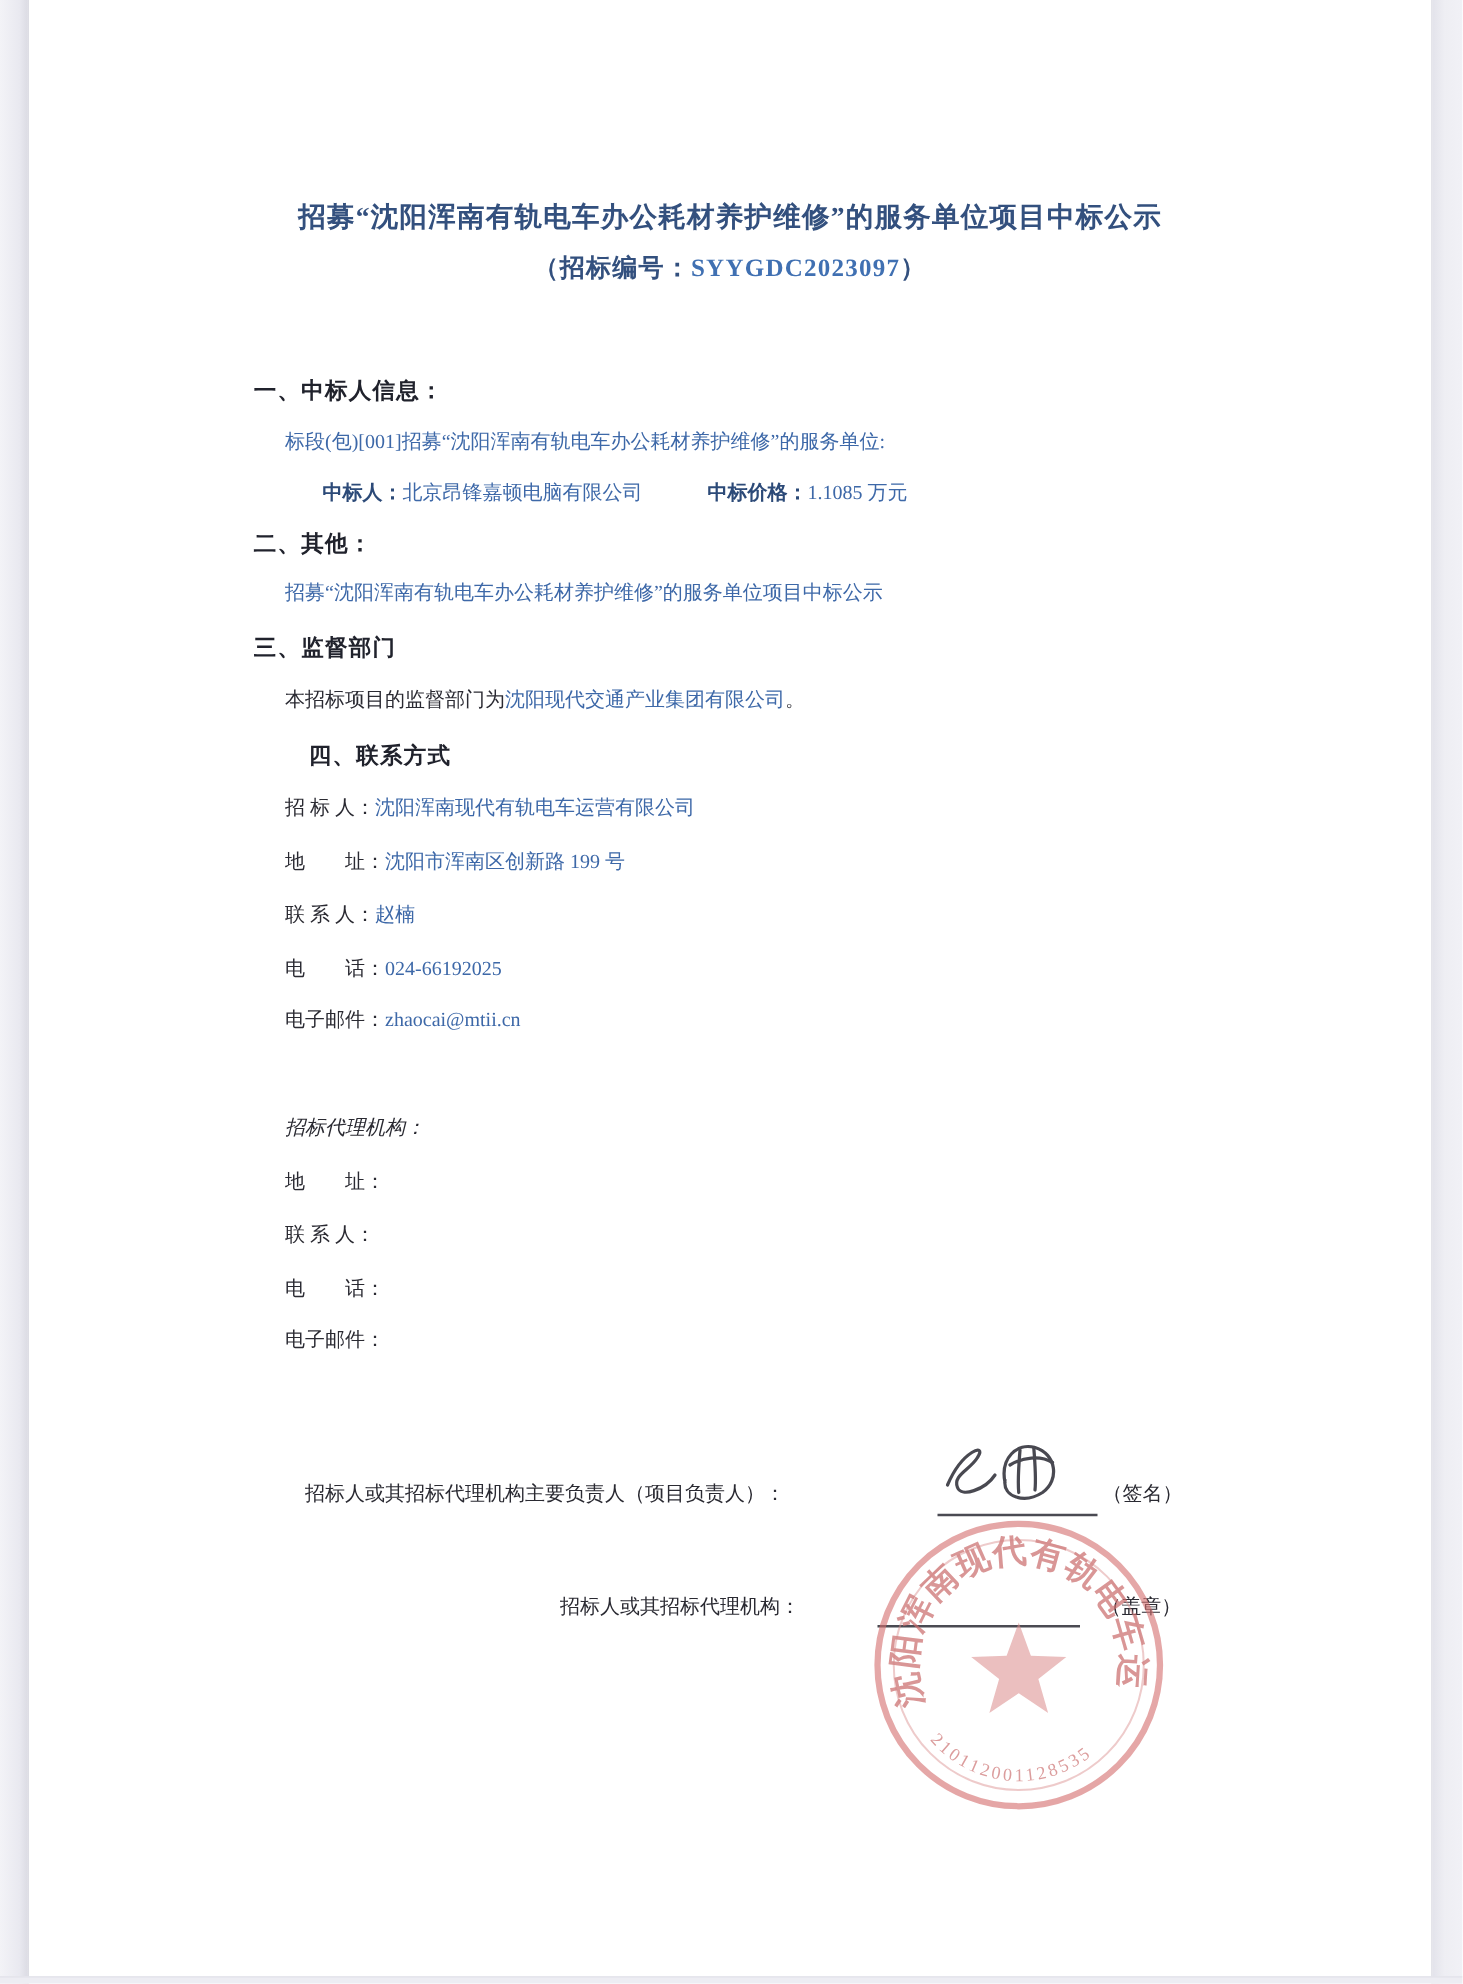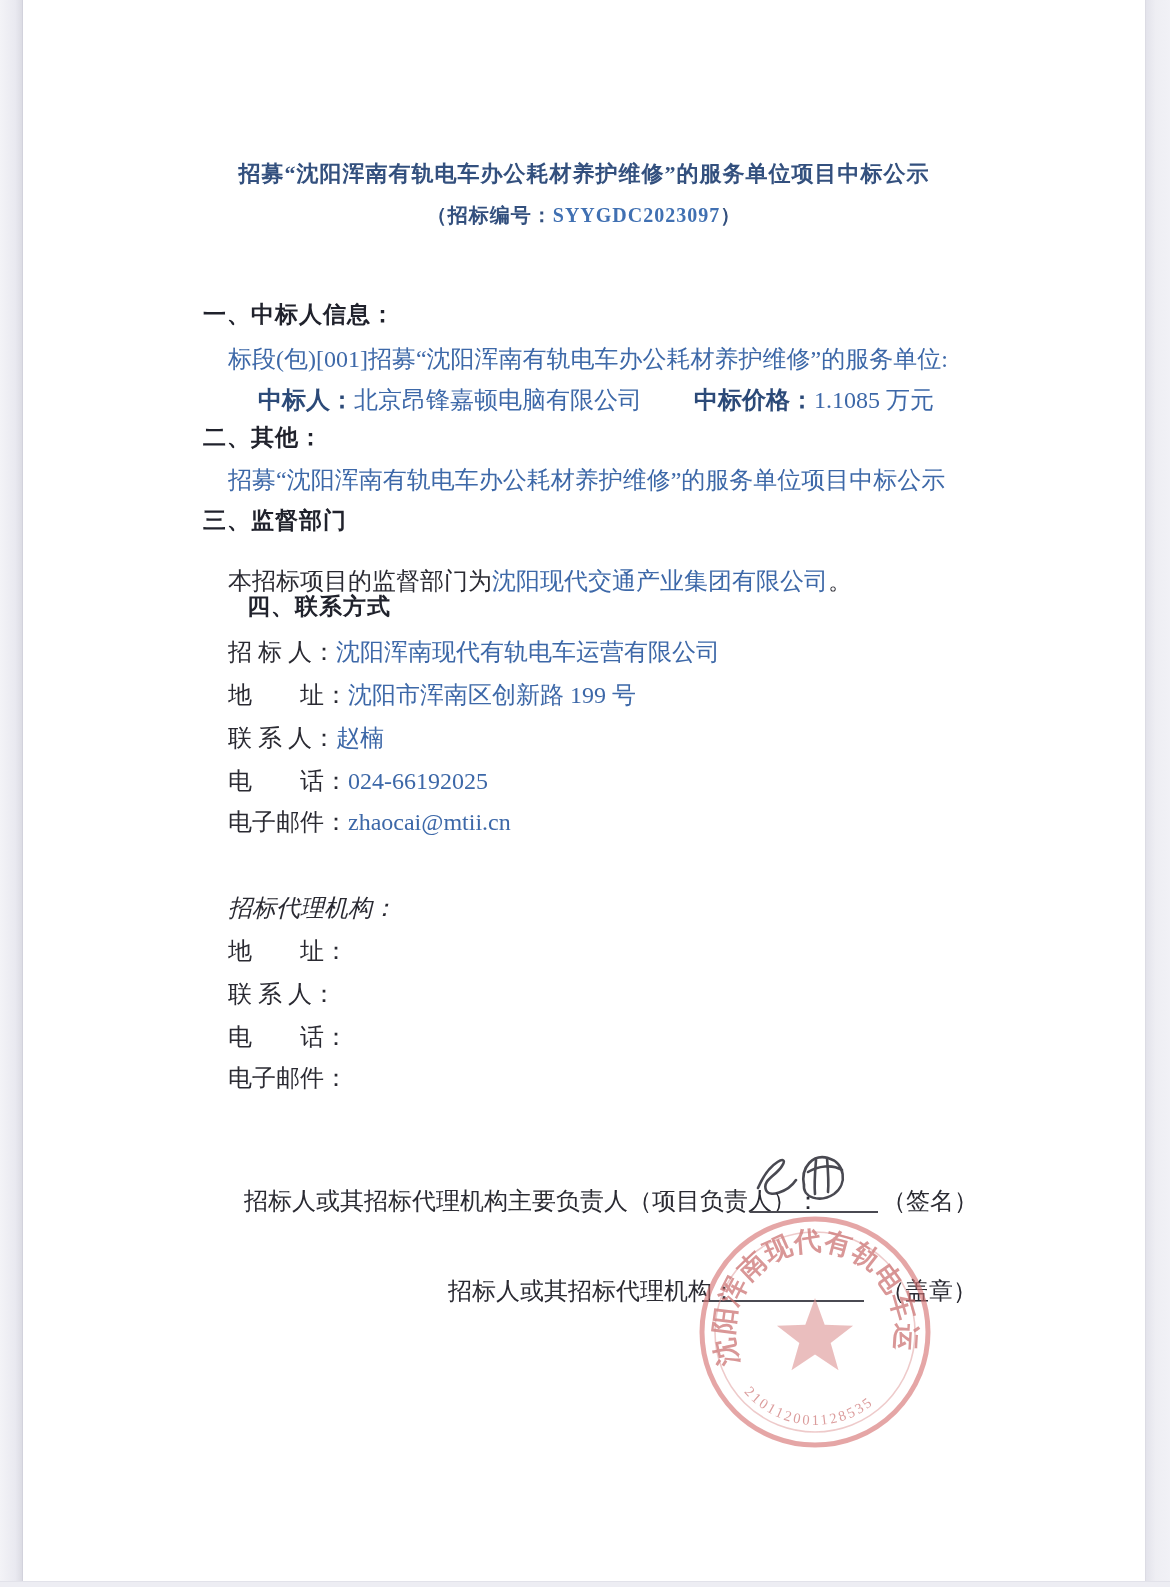--- a/index.html
+++ b/index.html
@@ -22,25 +22,25 @@
   }
   .edge-right{
     position:absolute;right:0;top:0;width:24px;height:1587px;
     background:linear-gradient(to right,#e3e3eb 0%,#eeeef3 40%,#f1f1f6 100%);
     border-left:1px solid #dcdce4;
   }
   .edge-bottom{
     position:absolute;left:0;bottom:0;width:1170px;height:5px;
     background:#ededf3;border-top:1px solid #e2e2ea;
   }
-  .line{position:absolute;white-space:nowrap;font-size:24px;line-height:1.25;color:var(--ink);}
+  .line{position:absolute;white-space:nowrap;font-size:16px;line-height:1.25;color:var(--ink);}
   .center{left:22px;width:1124px;text-align:center;}
   .title{font-size:22px;font-weight:bold;color:#33507e;letter-spacing:1px;}
   .subtitle{font-size:20px;font-weight:bold;color:#33507e;letter-spacing:1px;text-align:center;}
-  .heading{font-weight:bold;font-size:23px;color:#20222c;letter-spacing:1px;}
+  .heading{font-weight:bold;font-size:18px;color:#20222c;letter-spacing:1px;}
   .blue{color:var(--blue);}
   .blue2{color:var(--blue2);}
   .navy{color:var(--navy);font-weight:bold;}
   .gap{display:inline-block;width:52px;}
   .u-line{position:absolute;border-bottom:2px solid #4a4a52;height:0;}
   .sig-svg{position:absolute;z-index:3;}
   .stamp{position:absolute;z-index:2;}
 </style>
 </head>
 <body>
@@ -53,21 +53,21 @@
 <div class="line center subtitle" style="top:203px;"><span>（招标编号：</span><span class="blue2" style="font-weight:bold;">SYYGDC2023097</span><span>）</span></div>
 
 <div class="line heading" style="top:301px;left:203px;">一、中标人信息：</div>
 <div class="line blue" style="top:344px;left:228px;">标段(包)[001]招募“沈阳浑南有轨电车办公耗材养护维修”的服务单位:</div>
 <div class="line" style="top:385px;left:258px;text-align:right;"><span class="navy">中标人：</span><span class="blue">北京昂锋嘉顿电脑有限公司</span><span class="gap"></span><span class="navy">中标价格：</span><span class="blue">1.1085 万元</span></div>
 
 <div class="line heading" style="top:424px;left:203px;">二、其他：</div>
 <div class="line blue" style="top:465px;left:228px;">招募“沈阳浑南有轨电车办公耗材养护维修”的服务单位项目中标公示</div>
 
 <div class="line heading" style="top:507px;left:203px;">三、监督部门</div>
-<div class="line" style="top:566px;left:228px;"><span>本招标项目的监督部门为</span><span class="blue">沈阳现代交通产业集团有限公司</span><span>。</span></div>
+<div class="line" style="top:551px;left:228px;"><span>本招标项目的监督部门为</span><span class="blue">沈阳现代交通产业集团有限公司</span><span>。</span></div>
 
 <div class="line heading" style="top:593px;left:203px;margin-left:44px;">四、联系方式</div>
 
 <div class="line" style="top:637px;left:228px;"><span>招 标 人：</span><span class="blue">沈阳浑南现代有轨电车运营有限公司</span></div>
 <div class="line" style="top:680px;left:228px;"><span>地　　址：</span><span class="blue">沈阳市浑南区创新路 199 号</span></div>
 <div class="line" style="top:723px;left:228px;"><span>联 系 人：</span><span class="blue">赵楠</span></div>
 <div class="line" style="top:766px;left:228px;"><span>电　　话：</span><span class="blue">024-66192025</span></div>
 <div class="line" style="top:807px;left:228px;"><span>电子邮件：</span><span class="blue">zhaocai@mtii.cn</span></div>
 
 <div class="line" style="top:893px;left:228px;font-style:italic;"><span>招标代理机构：</span><span></span></div>

